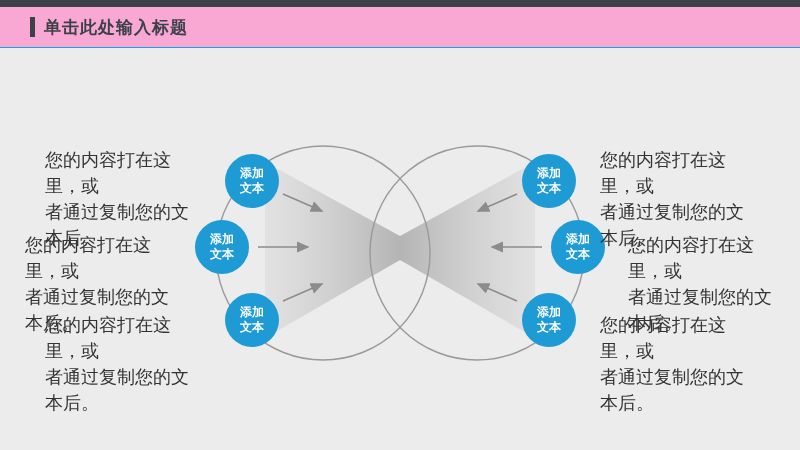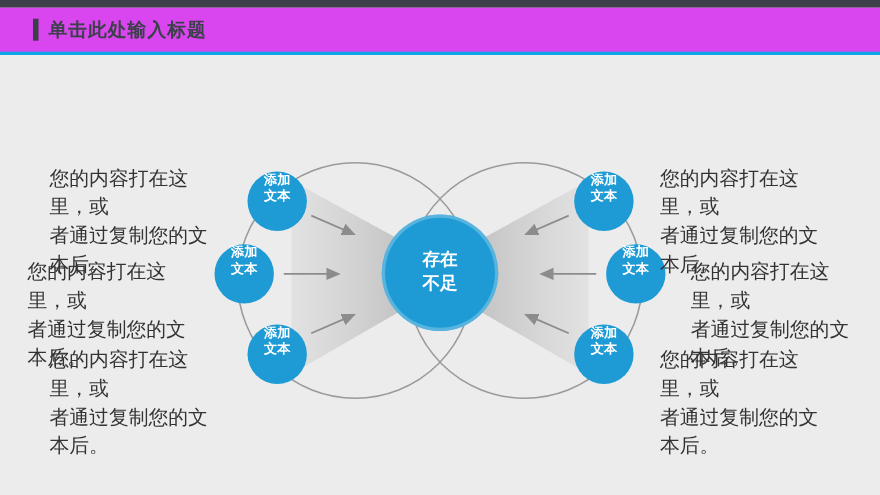--- a/index.html
+++ b/index.html
@@ -10,22 +10,22 @@
     overflow: hidden;
   }
   .slide { position: relative; width: 800px; height: 450px; }
 
   .top-strip {
     height: 7px; width: 100%;
     background: var(--dark, #3b4049);
   }
   .header {
     height: 40px;
-    background: #d946ef;
-    border-bottom: 3px solid #0ea5e9;
+    background: #f9a8d4;
+    border-bottom: 1px solid #0ea5e9;
     display: flex; align-items: center;
   }
   .accent-bar {
     width: 5px; height: 20px;
     background: var(--dark, #3b4049);
     margin-left: 30px;
     display: inline-block;
   }
   .title {
     font-size: 17px; font-weight: bold;
@@ -35,21 +35,21 @@
 
   .body { position: relative; width: 800px; height: 402px; }
   .diagram-svg { position: absolute; left: 0; top: 0; }
 
   .node {
     position: absolute;
     width: 54px; height: 54px;
     border-radius: 50%;
     background: var(--blue, #1e9bd5);
     color: #ffffff;
-    display: flex; justify-content: center;
+    display: flex; align-items: center; justify-content: center;
     text-align: center;
     font-size: 12px; line-height: 1.25; font-weight: bold;
     cursor: pointer;
   }
   .center-node {
     position: absolute;
     left: 347px; top: 145px;
     width: 106px; height: 106px;
     border-radius: 50%;
     background: var(--blue, #1e9bd5);
@@ -123,24 +123,20 @@
       <g stroke="#8c8c8c" stroke-width="1.6">
         <line x1="283" y1="146" x2="322" y2="163" marker-end="url(#arrowhead)"></line>
         <line x1="258" y1="199" x2="308" y2="199" marker-end="url(#arrowhead)"></line>
         <line x1="283" y1="253" x2="322" y2="236" marker-end="url(#arrowhead)"></line>
         <line x1="517" y1="146" x2="478" y2="163" marker-end="url(#arrowhead)"></line>
         <line x1="542" y1="199" x2="492" y2="199" marker-end="url(#arrowhead)"></line>
         <line x1="517" y1="253" x2="478" y2="236" marker-end="url(#arrowhead)"></line>
       </g>
     </svg>
 
-    <div class="center-node">
-      <span class="ml">存在
-不足</span>
-    </div>
 
     <div class="node n-lt">
       <span class="ml">添加
 文本</span>
     </div>
     <div class="node n-lm">
       <span class="ml">添加
 文本</span>
     </div>
     <div class="node n-lb">

